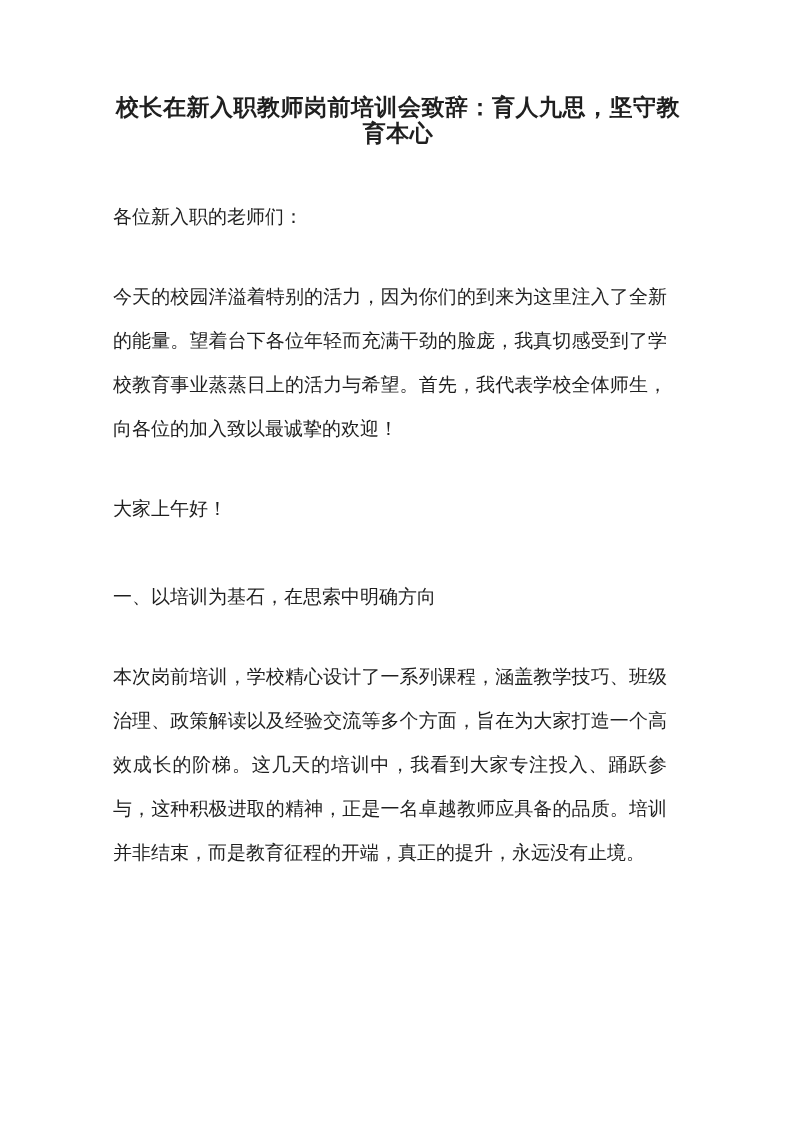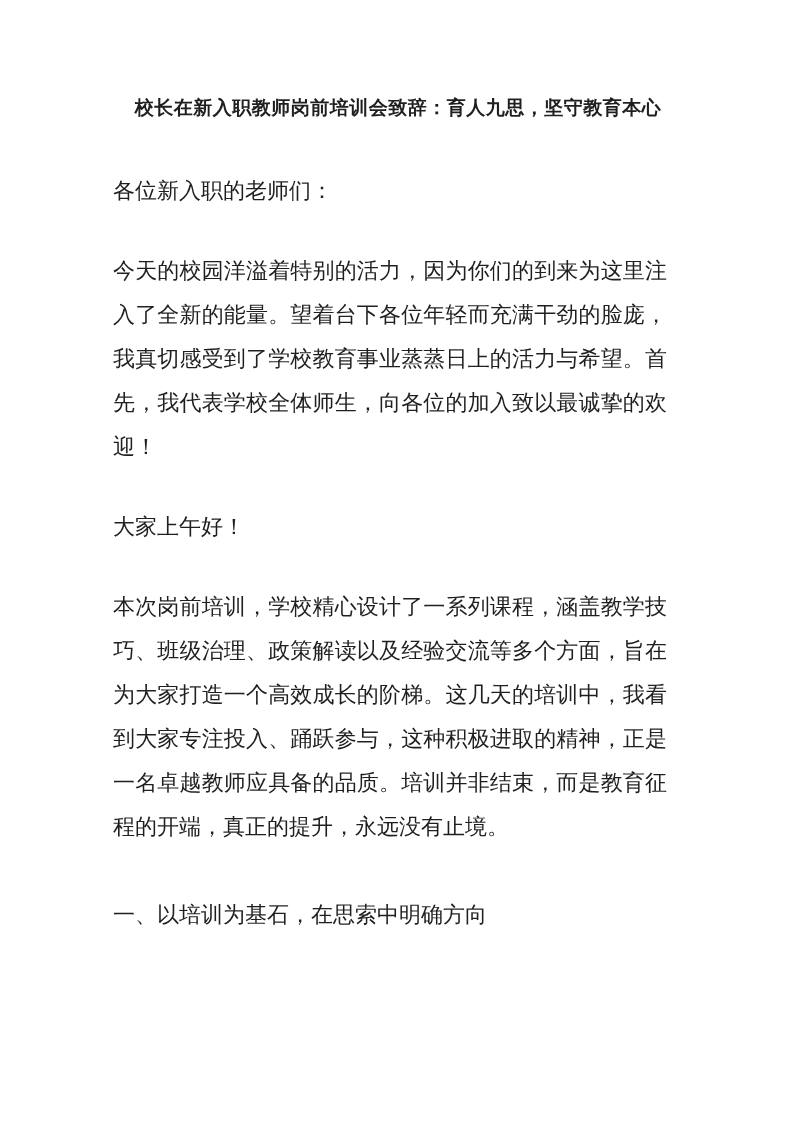--- a/index.html
+++ b/index.html
@@ -12,47 +12,47 @@
     width: 793px;
     height: 1122px;
     background: #ffffff;
     box-sizing: border-box;
     padding: 95px 110px 0 113px;
     overflow: hidden;
     font-family: "Liberation Serif", "DejaVu Serif", serif;
     color: #1f1f1f;
   }
   .doc-title {
-    font-size: 19px;
+    font-size: 23px;
     line-height: 26px;
     font-weight: bold;
     text-align: center;
     letter-spacing: 0.5px;
     margin: 0 0 48px 0;
   }
   .para {
-    font-size: 22px;
+    font-size: 19px;
     line-height: 44px;
     text-align: justify;
     margin: 0 16px 36px 0;
   }
   .heading {
     margin-top: 44px;
   }
 </style>
 </head>
 <body>
 
 <div class="page">
   <h1 class="doc-title">校长在新入职教师岗前培训会致辞：育人九思，坚守教育本心</h1>
 
   <p class="para">各位新入职的老师们：</p>
 
   <p class="para">今天的校园洋溢着特别的活力，因为你们的到来为这里注入了全新的能量。望着台下各位年轻而充满干劲的脸庞，我真切感受到了学校教育事业蒸蒸日上的活力与希望。首先，我代表学校全体师生，向各位的加入致以最诚挚的欢迎！</p>
 
   <p class="para">大家上午好！</p>
 
+  <p class="para heading">一、以培训为基石，在思索中明确方向</p>
+
   <p class="para">本次岗前培训，学校精心设计了一系列课程，涵盖教学技巧、班级治理、政策解读以及经验交流等多个方面，旨在为大家打造一个高效成长的阶梯。这几天的培训中，我看到大家专注投入、踊跃参与，这种积极进取的精神，正是一名卓越教师应具备的品质。培训并非结束，而是教育征程的开端，真正的提升，永远没有止境。</p>
-
-  <p class="para heading">一、以培训为基石，在思索中明确方向</p>
 
 
 </div>
 
 </body></html>

